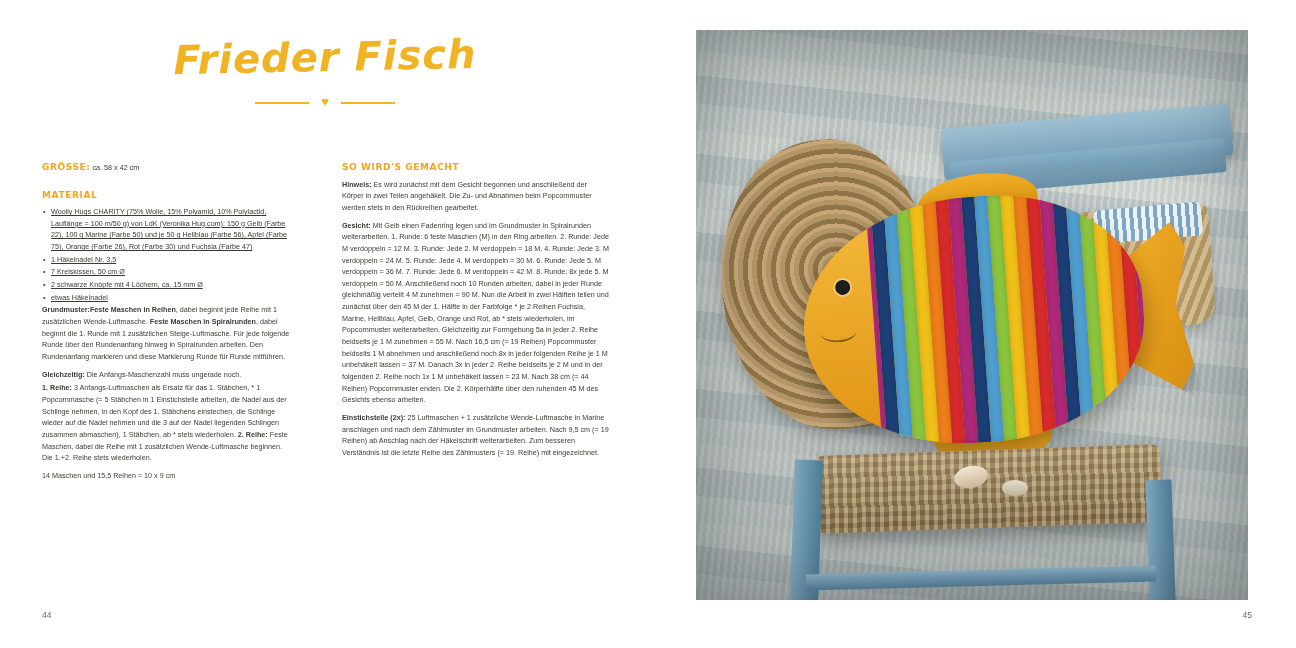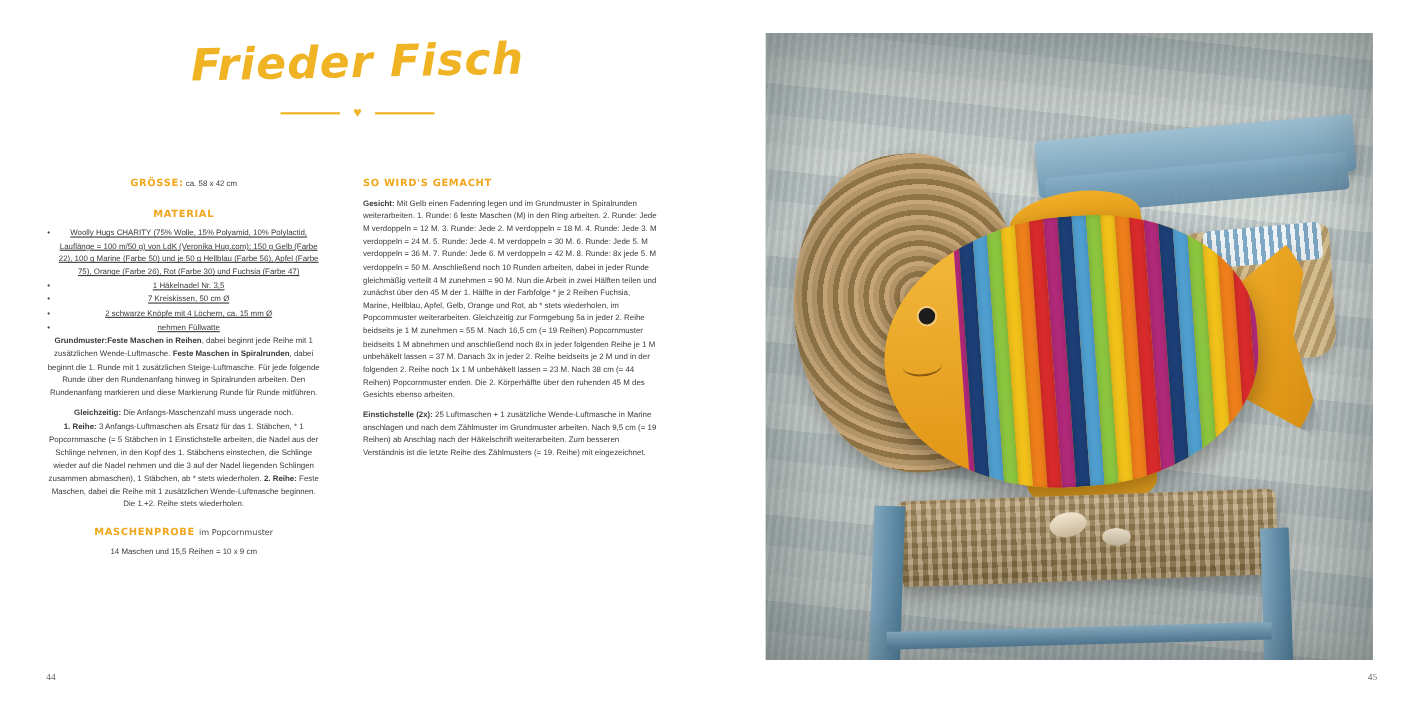--- a/index.html
+++ b/index.html
@@ -26,22 +26,22 @@
   .title-orn .dash{
     position:absolute;left:0;top:10px;width:54px;height:2px;background:#f0b323;
   }
   .title-orn .dash.right{left:86px;}
   .title-orn .heart{
     position:absolute;left:60px;top:0;width:20px;text-align:center;
     color:#f0b323;font-size:13px;line-height:20px;
   }
 
   .col{position:absolute;top:160px;font-size:7.2px;line-height:1.62;}
-  .col-left{left:42px;width:250px;text-align:center;}
-  .col-right{left:330px;width:268px;}
+  .col-left{left:42px;width:250px;}
+  .col-right{left:342px;width:268px;}
 
   .head{
     font-family:"DejaVu Sans", sans-serif;
     color:#f0a61e;font-size:9px;font-weight:700;letter-spacing:.6px;
     text-transform:uppercase;margin:0 0 4px 0;
   }
   .head.spaced{margin-top:13px;}
   .head .reg{color:#4a4a48;font-weight:400;text-transform:none;letter-spacing:0;font-size:7.4px;}
   .sizeline{font-size:7.2px;color:#3a3a38;}
   .sizeline .lbl{
@@ -180,21 +180,21 @@
   .stone{
     position:absolute;left:306px;top:450px;width:26px;height:16px;border-radius:50%;
     background:linear-gradient(180deg,#e6dcc8,#bfb29a);
   }
   .vignette{
     position:absolute;inset:0;pointer-events:none;
     box-shadow:inset 0 0 80px rgba(30,40,45,.35);
   }
 
   
-  .pageno{position:absolute;bottom:28px;font-size:8.5px;color:#6b6b68;font-family:Liberation Serif, serif;}
+  .pageno{position:absolute;bottom:28px;font-size:8.5px;color:#6b6b68;}
   .pageno.l{left:42px;}
   .pageno.r{right:44px;}
 </style>
 </head>
 <body>
 
 <div class="spread">
 
   <div class="left-page">
 
@@ -211,42 +211,41 @@
         <span class="lbl">GRÖSSE:</span>
         <span>ca. 58 x 42 cm</span>
       </p>
 
       <div class="head spaced">MATERIAL</div>
       <ul class="bul">
         <li>Woolly Hugs CHARITY (75% Wolle, 15% Polyamid, 10% Polylactid, Lauflänge = 100 m/50 g) von LdK (Veronika Hug.com): 150 g Gelb (Farbe 22), 100 g Marine (Farbe 50) und je 50 g Hellblau (Farbe 56), Apfel (Farbe 75), Orange (Farbe 26), Rot (Farbe 30) und Fuchsia (Farbe 47)</li>
         <li>1 Häkelnadel Nr. 3,5</li>
         <li>7 Kreiskissen, 50 cm Ø</li>
         <li>2 schwarze Knöpfe mit 4 Löchern, ca. 15 mm Ø</li>
-        <li>nehmen Füllwatte</li>
+        <li>etwas Häkelnadel</li>
       </ul>
 
       <p>
         <b>Grundmuster:</b><span style="font-weight:700">Feste Maschen in Reihen</span><span>, dabei beginnt jede Reihe mit 1 zusätzlichen Wende-Luftmasche. </span><span style="font-weight:700">Feste Maschen in Spiralrunden</span><span>, dabei beginnt die 1. Runde mit 1 zusätzlichen Steige-Luftmasche. Für jede folgende Runde über den Rundenanfang hinweg in Spiralrunden arbeiten. Den Rundenanfang markieren und diese Markierung Runde für Runde mitführen.</span>
       </p>
       <p class="tight">
         <b>Gleichzeitig:</b><span> Die Anfangs-Maschenzahl muss ungerade noch.</span>
       </p>
       <p>
         <b>1. Reihe:</b><span> 3 Anfangs-Luftmaschen als Ersatz für das 1. Stäbchen, * 1 Popcornmasche (= 5 Stäbchen in 1 Einstichstelle arbeiten, die Nadel aus der Schlinge nehmen, in den Kopf des 1. Stäbchens einstechen, die Schlinge wieder auf die Nadel nehmen und die 3 auf der Nadel liegenden Schlingen zusammen abmaschen), 1 Stäbchen, ab * stets wiederholen. </span><b>2. Reihe:</b><span> Feste Maschen, dabei die Reihe mit 1 zusätzlichen Wende-Luftmasche beginnen. Die 1.+2. Reihe stets wiederholen.</span>
       </p>
 
-      <div class="head spaced">
-        <span>MASCHENPROBE</span>
-        <span class="reg">im Popcornmuster</span>
-      </div>
       <p>14 Maschen und 15,5 Reihen = 10 x 9 cm</p>
     </div>
 
     <div class="col col-right">
       <div class="head">SO WIRD'S GEMACHT</div>
+      <p>
+        <b>Hinweis:</b><span> Es wird zunächst mit dem Gesicht begonnen und anschließend der Körper in zwei Teilen angehäkelt. Die Zu- und Abnahmen beim Popcornmuster werden stets in den Rückreihen gearbeitet.</span>
+      </p>
       <p>
         <b>Gesicht:</b><span> Mit Gelb einen Fadenring legen und im Grundmuster in Spiralrunden weiterarbeiten. 1. Runde: 6 feste Maschen (M) in den Ring arbeiten. 2. Runde: Jede M verdoppeln = 12 M. 3. Runde: Jede 2. M verdoppeln = 18 M. 4. Runde: Jede 3. M verdoppeln = 24 M. 5. Runde: Jede 4. M verdoppeln = 30 M. 6. Runde: Jede 5. M verdoppeln = 36 M. 7. Runde: Jede 6. M verdoppeln = 42 M. 8. Runde: 8x jede 5. M verdoppeln = 50 M. Anschließend noch 10 Runden arbeiten, dabei in jeder Runde gleichmäßig verteilt 4 M zunehmen = 90 M. Nun die Arbeit in zwei Hälften teilen und zunächst über den 45 M der 1. Hälfte in der Farbfolge * je 2 Reihen Fuchsia, Marine, Hellblau, Apfel, Gelb, Orange und Rot, ab * stets wiederholen, im Popcornmuster weiterarbeiten. Gleichzeitig zur Formgebung 5a in jeder 2. Reihe beidseits je 1 M zunehmen = 55 M. Nach 16,5 cm (= 19 Reihen) Popcornmuster beidseits 1 M abnehmen und anschließend noch 8x in jeder folgenden Reihe je 1 M unbehäkelt lassen = 37 M. Danach 3x in jeder 2. Reihe beidseits je 2 M und in der folgenden 2. Reihe noch 1x 1 M unbehäkelt lassen = 23 M. Nach 38 cm (= 44 Reihen) Popcornmuster enden. Die 2. Körperhälfte über den ruhenden 45 M des Gesichts ebenso arbeiten.</span>
       </p>
       <p>
         <b>Einstichstelle (2x):</b><span> 25 Luftmaschen + 1 zusätzliche Wende-Luftmasche in Marine anschlagen und nach dem Zählmuster im Grundmuster arbeiten. Nach 9,5 cm (= 19 Reihen) ab Anschlag nach der Häkelschrift weiterarbeiten. Zum besseren Verständnis ist die letzte Reihe des Zählmusters (= 19. Reihe) mit eingezeichnet.</span>
       </p>
     </div>
 
     <div class="pageno l">44</div>
   </div>

